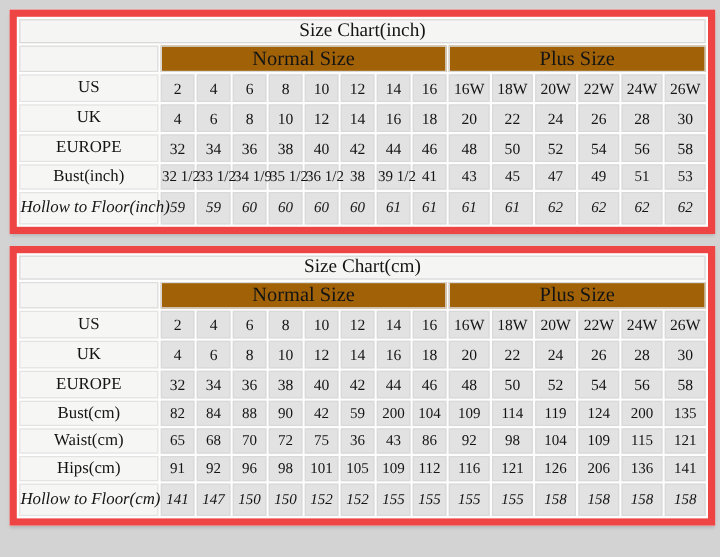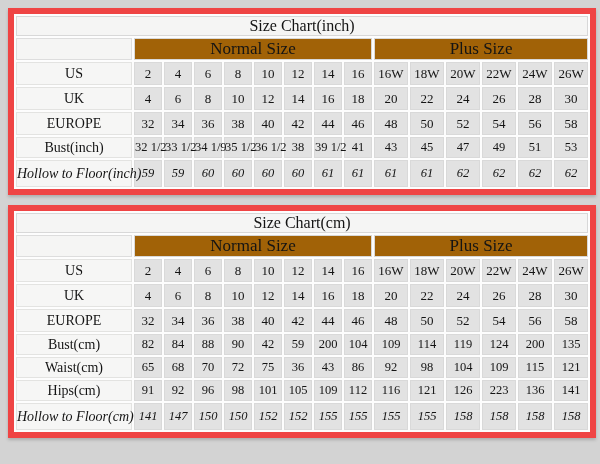--- a/index.html
+++ b/index.html
@@ -307,21 +307,21 @@
           <td class="val">92</td>
           <td class="val">96</td>
           <td class="val">98</td>
           <td class="val">101</td>
           <td class="val">105</td>
           <td class="val">109</td>
           <td class="val">112</td>
           <td class="val">116</td>
           <td class="val">121</td>
           <td class="val">126</td>
-          <td class="val">223</td>
+          <td class="val">206</td>
           <td class="val">136</td>
           <td class="val">141</td>
         </tr>
         <tr class="row-6">
           <td class="lbl">Hollow to Floor(cm)</td>
           <td class="val">141</td>
           <td class="val">147</td>
           <td class="val">150</td>
           <td class="val">150</td>
           <td class="val">152</td>

